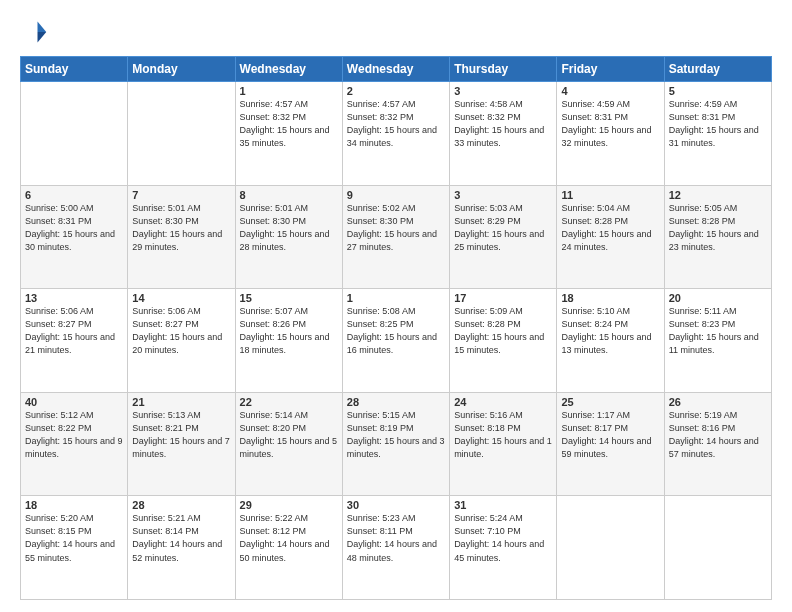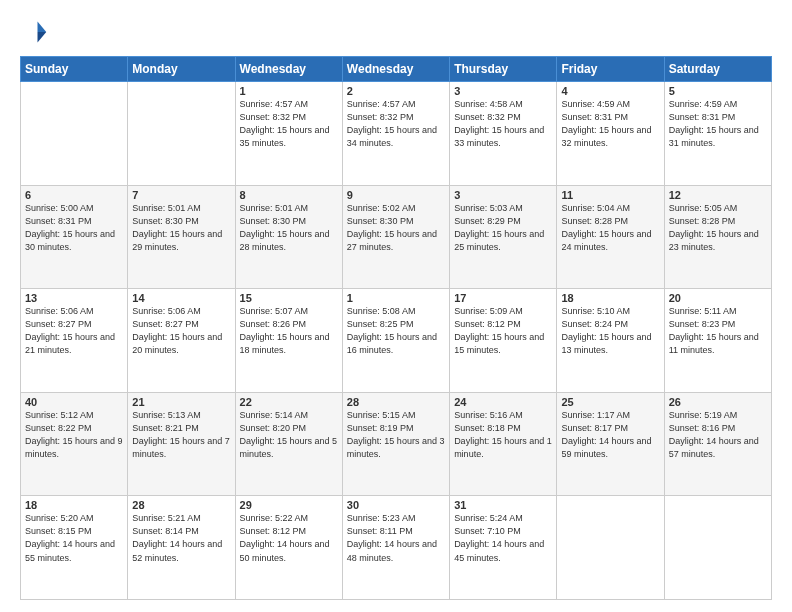--- a/index.html
+++ b/index.html
@@ -254,21 +254,21 @@
           <td>
             <span class="day-num">1</span>
             <div class="cell-content">Sunrise: 5:08 AM
 Sunset: 8:25 PM
 Daylight: 15 hours
 and 16 minutes.</div>
           </td>
           <td>
             <span class="day-num">17</span>
             <div class="cell-content">Sunrise: 5:09 AM
-Sunset: 8:12 PM
+Sunset: 8:28 PM
 Daylight: 15 hours
 and 15 minutes.</div>
           </td>
           <td>
             <span class="day-num">18</span>
             <div class="cell-content">Sunrise: 5:10 AM
 Sunset: 8:24 PM
 Daylight: 15 hours
 and 13 minutes.</div>
           </td>

